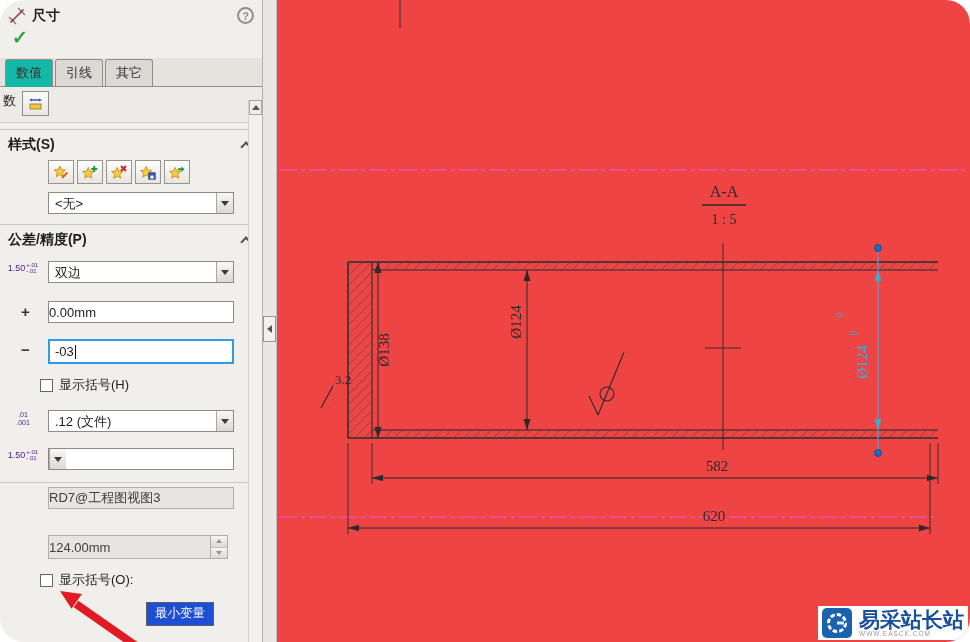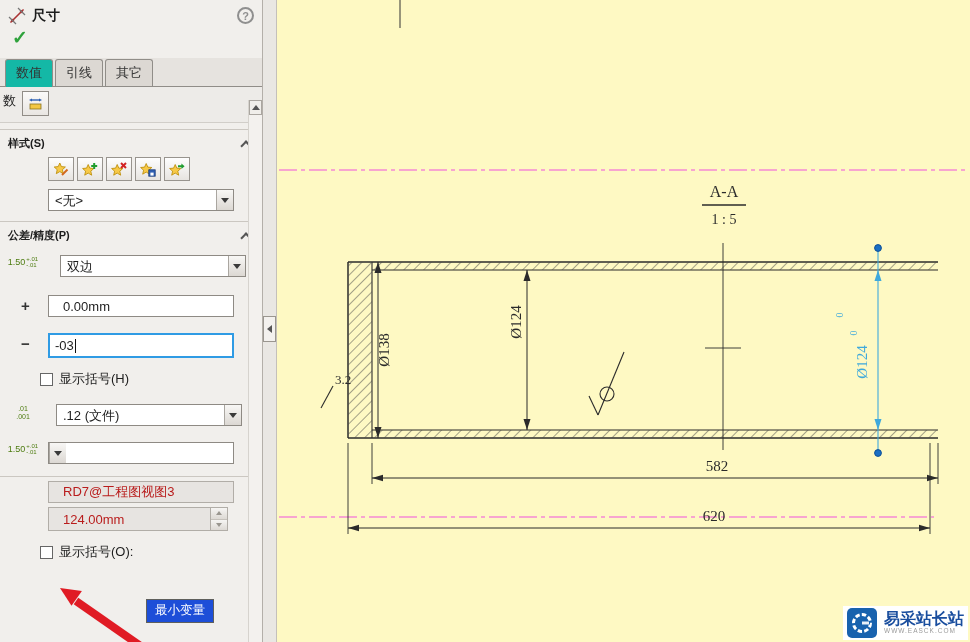--- a/index.html
+++ b/index.html
@@ -1,18 +1,18 @@
 <!DOCTYPE html>
 <html><head>
 <meta charset="utf-8">
 <style>
   * { box-sizing: border-box; margin: 0; padding: 0; }
   body { margin: 0; background: #fff; }
   .stage { position: relative; width: 970px; height: 642px; overflow: hidden;
-           font-family: "Liberation Sans", sans-serif; background: #fff; color: #1d1d1d; }
+           font-family: "Liberation Sans", sans-serif; background: #fff; color: #1d1d1d; border-radius: 24px; }
 
   
   .pm { position: absolute; left: 0; top: 0; width: 263px; height: 642px;
         background: #f1efec; border-right: 1px solid #b3afa9; }
   .pm-head { display: flex; align-items: center; gap: 6px; padding: 5px 8px 0 8px; height: 26px; }
   .pm-title { font-weight: bold; font-size: 14px; }
   .help { margin-left: auto; width: 17px; height: 17px; border: 2px solid #8f8f8f; border-radius: 50%;
           color: #8f8f8f; font-size: 11px; font-weight: bold; display: flex; align-items: center; justify-content: center; }
   .confirm { padding: 2px 0 0 12px; height: 24px; }
   .confirm span { color: #2fa23c; font-size: 19px; font-weight: bold; line-height: 20px; }
@@ -24,49 +24,49 @@
   .tab.active { background: #14b8a6; position: relative; top: 1px; padding-bottom: 5px; }
 
   .toolstrip { height: 36px; background: #edebe8; border-bottom: 1px solid #d1cec9; position: relative; }
   .side-tab { position: absolute; left: 3px; top: 5px; font-size: 13px; color: #222; }
   .tool-btn { position: absolute; left: 22px; top: 4px; width: 27px; height: 25px;
               border: 1px solid #918d87; background: linear-gradient(#fbfaf9,#e9e6e2);
               display: flex; align-items: center; justify-content: center; }
 
   .sec { border-top: 1px solid #cbc7c1; position: relative; }
   .sec-style { margin-top: 6px; }
-  .sec-head { display: flex; align-items: center; padding: 6px 12px 4px 8px; font-size: 11px; font-weight: bold; }
+  .sec-head { display: flex; align-items: center; padding: 6px 12px 4px 8px; font-size: 14px; font-weight: bold; }
   .chev { margin-left: auto; width: 8px; height: 8px; border-left: 2px solid #555; border-top: 2px solid #555;
           transform: rotate(45deg); margin-top: 4px; }
 
   .fav-row { display: flex; gap: 3px; margin: 2px 0 8px 48px; }
   .fav-btn { width: 26px; height: 24px; border: 1px solid #98948e; background: linear-gradient(#fefefe,#e7e4e0);
              display: flex; align-items: center; justify-content: center; }
 
   .dropdown { margin-left: 48px; width: 186px; height: 22px; border: 1px solid #8e8a84; background: #fff;
               display: flex; align-items: stretch; font-size: 13px; }
   .dd-value { padding: 2px 6px; flex: 1; white-space: nowrap; overflow: hidden; }
   .dd-btn { width: 17px; border-left: 1px solid #aaa6a0; background: linear-gradient(#f8f7f5,#dcd8d3);
             display: flex; align-items: center; justify-content: center; }
   .tri-down { width: 0; height: 0; border-left: 4px solid transparent; border-right: 4px solid transparent;
               border-top: 5px solid #3a3a3a; }
 
   .row { position: relative; margin-left: 48px; width: 186px; }
   .mini { position: absolute; left: -46px; top: 1px; width: 42px; display: flex; justify-content: center;
-          align-items: center; gap: 1px; color: #4d7c0f; }
+          align-items: center; gap: 1px; color: #4c1d95; }
   .mini-big { font-size: 9px; }
   .mini-col { display: flex; flex-direction: column; line-height: 1; }
   .mini-col span { font-size: 6px; }
   .mini-stack { display: flex; flex-direction: column; line-height: 1.2; text-align: center; }
   .mini-stack span { font-size: 7px; }
   .sign { position: absolute; left: -27px; top: 2px; font-size: 15px; font-weight: bold; color: #333; }
 
   .tbox { width: 186px; height: 22px; border: 1px solid #8e8a84; background: #fff; font-size: 13px;
-          padding: 0 14px; font-family: "Liberation Sans", sans-serif; color: #1d1d1d; }
-  .tbox:disabled, .tbox.dis { background: #e7e4e1; color: #b91c1c; border-color: #b1ada7; }
+          padding: 0 0; font-family: "Liberation Sans", sans-serif; color: #1d1d1d; }
+  .tbox:disabled, .tbox.dis { background: #e7e4e1; color: #404040; border-color: #b1ada7; }
   .focus-box { width: 186px; height: 25px; border: 2px solid #2f9be4; background: #fff; font-size: 13px;
                padding: 0 5px; display: flex; align-items: center; }
   .caret { display: inline-block; width: 1px; height: 14px; background: #111; margin-left: 1px; }
 
   .cb-row { display: flex; align-items: center; gap: 6px; margin-left: 50px; font-size: 13px; }
   .cb { width: 13px; height: 13px; border: 1px solid #666; background: #fff; flex: none; }
 
   .spin-wrap { display: flex; margin-left: 48px; width: 186px; height: 24px; }
   .spin-wrap .tbox { width: 163px; height: 24px; }
   .spin { width: 17px; display: flex; flex-direction: column; border: 1px solid #b1ada7; border-left: none; background: #eceae7; }
@@ -74,44 +74,44 @@
             background: linear-gradient(#f6f5f3,#ddd9d4); }
   .spin b:first-child { border-bottom: 1px solid #c5c1bb; }
   .tri-up-s { width: 0; height: 0; border-left: 3px solid transparent; border-right: 3px solid transparent; border-bottom: 4px solid #9a968f; }
   .tri-dn-s { width: 0; height: 0; border-left: 3px solid transparent; border-right: 3px solid transparent; border-top: 4px solid #9a968f; }
 
   .tooltip { position: absolute; left: 146px; top: 377px; background: #1d4ed8; color: #fff; font-size: 12.5px;
              padding: 2px 8px 3px; border: 1px solid #5f5f5c; z-index: 40; white-space: nowrap; }
   .red-arrow { position: absolute; left: 40px; top: 350px; z-index: 50; pointer-events: none; }
 
   .mt8 { margin-top: 8px; } .mt12 { margin-top: 12px; margin-left: 40px; }
-  .mt16 { margin-top: 16px; } .mt18 { margin-top: 18px; } .mt4 { margin-top: 4px; } .mt10 { margin-top: 4px; }
+  .mt16 { margin-top: 16px; } .mt18 { margin-top: 18px; } .mt4 { margin-top: 4px; } .mt10 { margin-top: 26px; }
   .pb12 { padding-bottom: 12px; } .pb10 { padding-bottom: 10px; }
 
   
   .scroll { position: absolute; left: 248px; top: 100px; bottom: 0; width: 14px;
             background: #f3f1ee; border-left: 1px solid #d6d3ce; z-index: 30; }
   .scroll-up { height: 15px; border: 1px solid #aaa6a0; background: #f0eeea;
                display: flex; align-items: center; justify-content: center; }
   .tri-up { width: 0; height: 0; border-left: 4px solid transparent; border-right: 4px solid transparent; border-bottom: 5px solid #555; }
   .split { position: absolute; left: 263px; top: 0; width: 14px; height: 642px;
            background: #e9e7e3; border-right: 1px solid #c4c0ba; }
   .split-handle { position: absolute; left: 0; top: 316px; width: 13px; height: 26px; border: 1px solid #9a968f;
                   background: #f3f1ee; display: flex; align-items: center; justify-content: center; }
   .tri-left { width: 0; height: 0; border-top: 4px solid transparent; border-bottom: 4px solid transparent; border-right: 5px solid #555; }
 
   
-  .canvas { position: absolute; left: 277px; top: 0; width: 693px; height: 642px; background: #fef9c3; }
+  .canvas { position: absolute; left: 277px; top: 0; width: 693px; height: 642px; background: #ef4444; }
   .dwg-text { font-family: "Liberation Serif", serif; fill: #2b2b2b; }
   .dwg-text-blue { font-family: "Liberation Serif", serif; }
 
   .wm { position: absolute; right: 2px; bottom: 2px; display: flex; align-items: center; gap: 7px;
         background: #fff; padding: 2px 4px; }
   .wm-txt { display: flex; flex-direction: column; line-height: 1.05; }
-  .wm-title { font-size: 16px; font-weight: bold; color: #1a4e9e; }
+  .wm-title { font-size: 21px; font-weight: bold; color: #1a4e9e; }
   .wm-sub { font-size: 6.5px; color: #9a9a9a; letter-spacing: 1px; }
 </style>
 </head>
 <body>
 
 <div class="stage">
 
   <div class="pm">
 
     <div class="pm-head">
@@ -203,21 +203,21 @@
       </div>
 
       <div class="row mt8">
         <div class="mini">
           <span class="mini-big">1.50</span>
           <span class="mini-col">
             <span>+.01</span>
             <span>-.01</span>
           </span>
         </div>
-        <div class="dropdown" style="margin-left:12px">
+        <div class="dropdown" style="margin-left:0">
           <span class="dd-value">双边</span>
           <span class="dd-btn">
               <i class="tri-down"></i>
             </span>
         </div>
       </div>
 
       <div class="row mt18">
         <span class="sign">+</span>
         <input class="tbox" value="0.00mm" style="">
@@ -236,21 +236,21 @@
         <span>显示括号(H)</span>
       </div>
 
       <div class="row mt16">
         <div class="mini">
           <span class="mini-stack">
             <span>.01</span>
             <span>.001</span>
           </span>
         </div>
-        <div class="dropdown" style="margin-left:8px">
+        <div class="dropdown" style="margin-left:0">
           <span class="dd-value">.12 (文件)</span>
           <span class="dd-btn">
               <i class="tri-down"></i>
             </span>
         </div>
       </div>
 
       <div class="row mt16">
         <div class="mini">
           <span class="mini-big">1.50</span>

